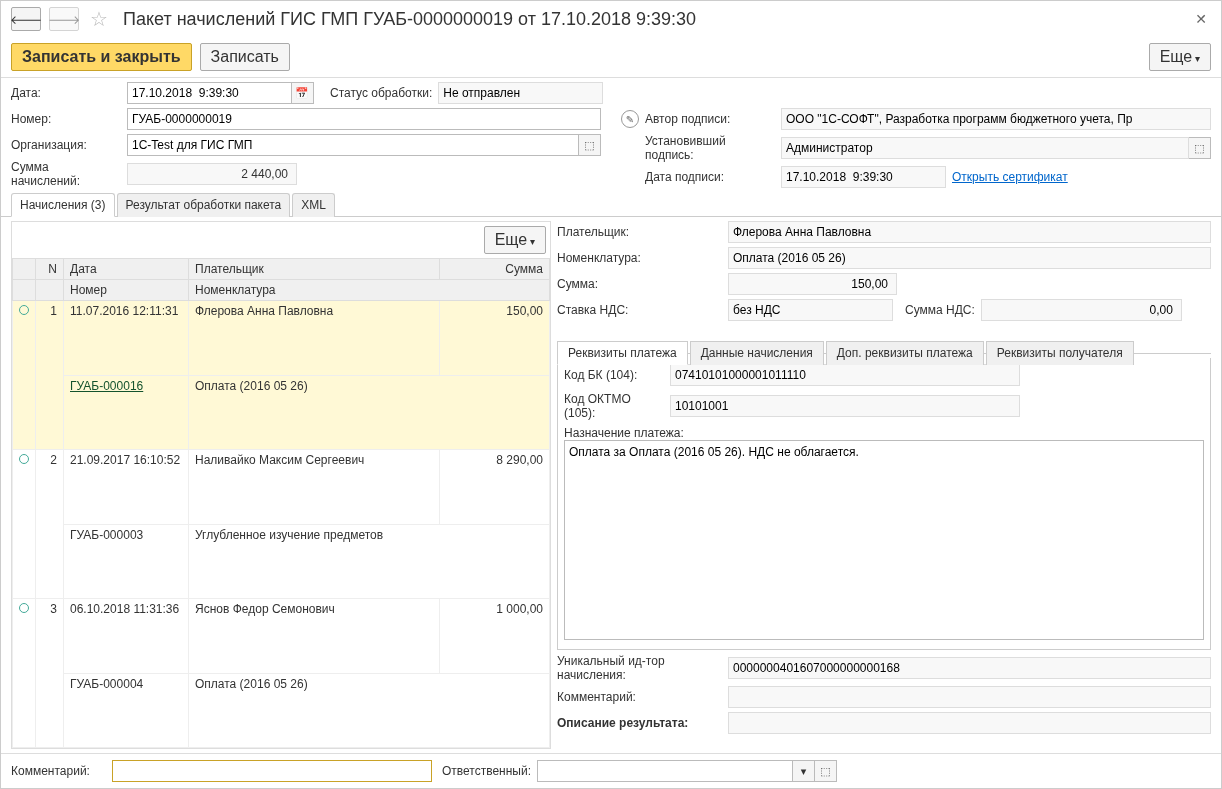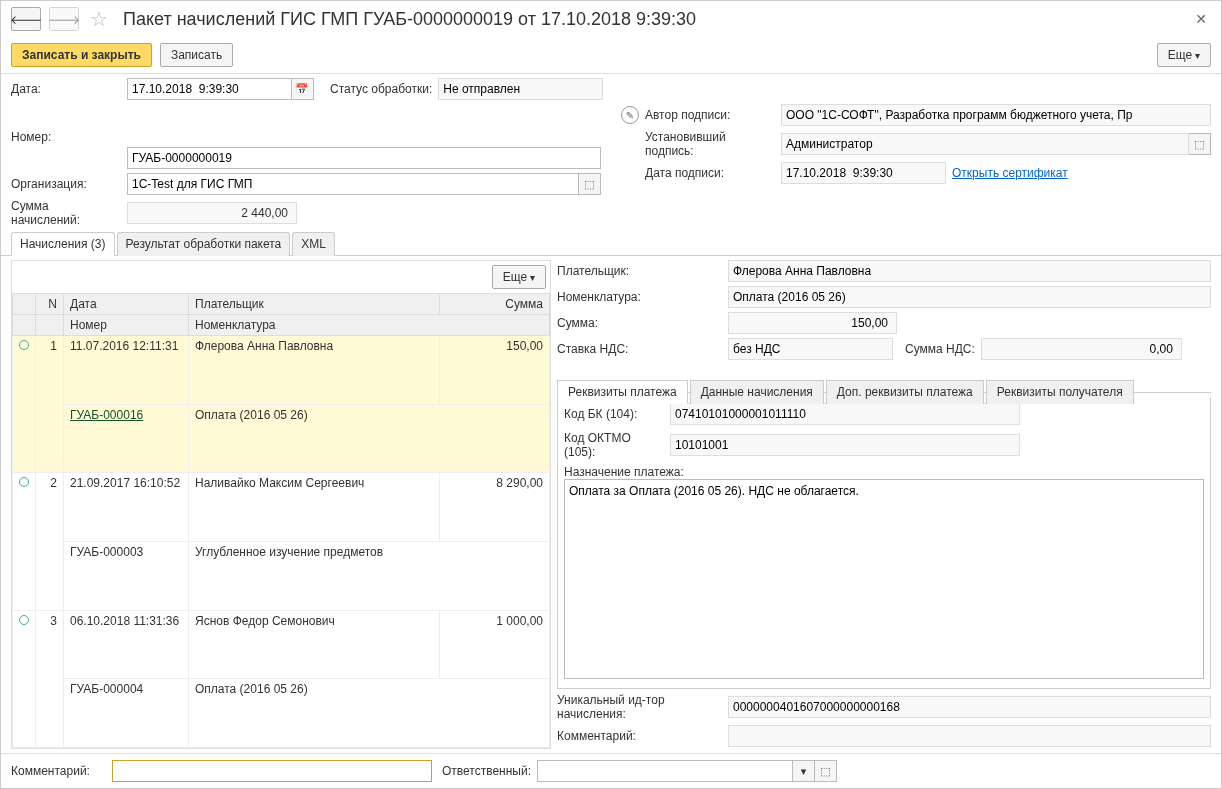--- a/index.html
+++ b/index.html
@@ -66,21 +66,21 @@
     padding: 6px 10px;
     gap: 8px;
     border-bottom: 1px solid #ddd;
   }
   .btn {
     padding: 4px 10px;
     border: 1px solid #aaa;
     background: #f5f5f5;
     cursor: pointer;
     border-radius: 2px;
-    font-size: 12px;
+    font-size: 16px;
   }
   .btn.primary {
     background: #ffd966;
     border-color: #c9a227;
     font-weight: bold;
   }
   .btn.dropdown::after {
     content: " ▾";
     font-size: 10px;
   }
@@ -324,21 +324,21 @@
         <label>Дата:</label>
         <div class="input-group" style="flex:0 0 150px">
           <input class="input" value="17.10.2018  9:39:30" style="">
           <div class="input-btn">📅</div>
         </div>
         <label style="width:auto;margin-left:10px">Статус обработки:</label>
         <input class="input readonly" style="flex: 1 1 0%;" value="Не отправлен">
       </div>
       <div class="form-row">
         <label>Номер:</label>
-        <input class="input" style="flex: 1 1 0%; margin-top: 43px;" value="ГУАБ-0000000019">
+        <input class="input" style="flex: 1 1 0%;" value="ГУАБ-0000000019">
       </div>
       <div class="form-row">
         <label>Организация:</label>
         <div class="input-group">
           <input class="input" value="1С-Test для ГИС ГМП" style="">
           <div class="input-btn">⬚</div>
         </div>
       </div>
       <div class="form-row">
         <label>Сумма начислений:</label>

